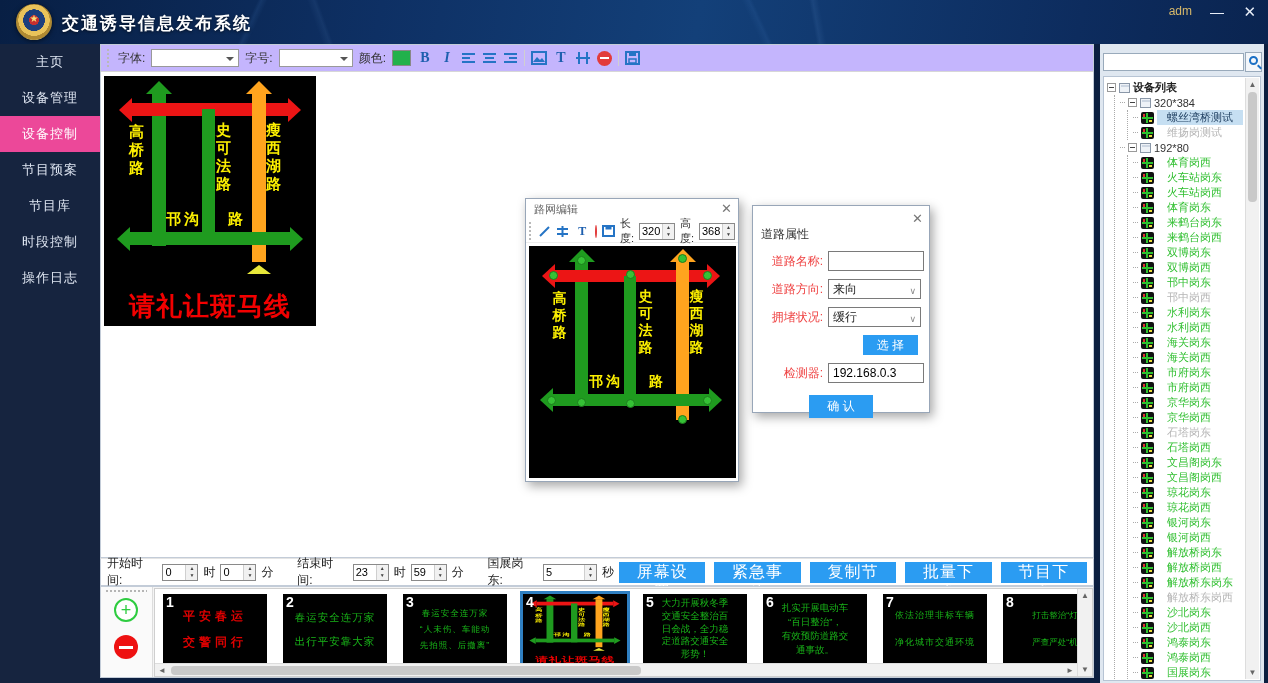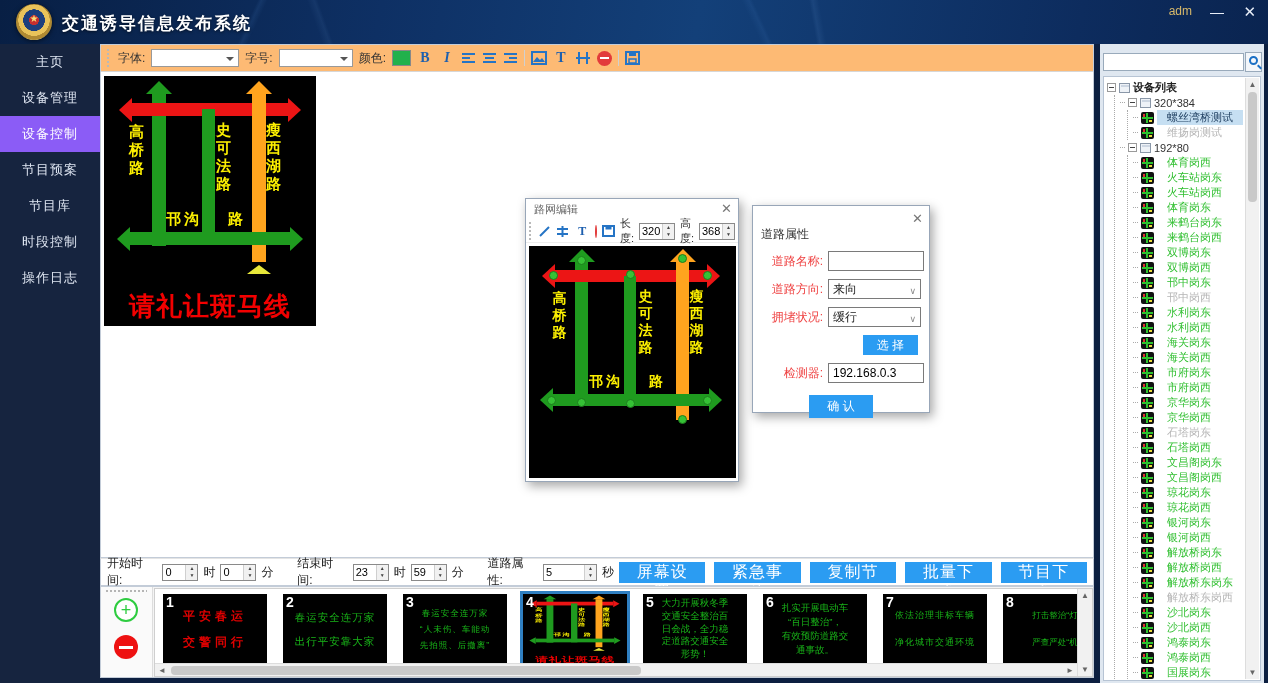--- a/index.html
+++ b/index.html
@@ -19,25 +19,25 @@
     box-shadow:0 1px 5px rgba(0,0,0,.6)}
   .logo::after{content:"★";position:absolute;left:0;right:0;top:9px;text-align:center;font-size:10px;color:#f7df7a}
   .app-title{position:absolute;left:62px;top:12px;font-size:17px;font-weight:bold;color:#fff;letter-spacing:2px;text-shadow:0 1px 3px rgba(0,0,0,.6)}
   .hdr-user{position:absolute;right:76px;top:4px;font-size:12px;color:#d8b96a}
   .win-min{position:absolute;right:44px;top:4px;color:#e8eef8;font-size:14px;cursor:pointer}
   .win-close{position:absolute;right:12px;top:3px;color:#e8eef8;font-size:15px;cursor:pointer}
 
   
   .sidebar{position:absolute;left:0;top:44px;width:100px;height:639px;background:#16243f}
   .side-item{height:36px;line-height:36px;text-align:center;color:#dfe6f2;font-size:13px;cursor:pointer;letter-spacing:1px}
-  .side-item.active{background:#8b5cf6;color:#fff}
+  .side-item.active{background:#ec4899;color:#fff}
 
   
   .main{position:absolute;left:100px;top:44px;width:994px;height:514px;background:#fff;border:1px solid #c3ccd8}
-  .toolbar{position:absolute;left:0;top:0;right:0;height:27px;border-bottom:1px solid #d7d7d7;background:#fdba74;
+  .toolbar{position:absolute;left:0;top:0;right:0;height:27px;border-bottom:1px solid #d7d7d7;background:#c4b5fd;
     display:flex;align-items:center;gap:6px;padding:0 6px;font-size:12px;color:#333}
   .grip{width:3px;height:18px;border-left:2px dotted #b9b9b9;margin-right:2px}
   .combo{height:18px;border:1px solid #999;background:#fff;position:relative}
   .combo::after{content:"";position:absolute;right:4px;top:7px;border:4px solid transparent;border-top-color:#555}
   .c-font{width:88px}.c-size{width:74px}
   .swatch{width:19px;height:16px;border:1px solid #888}
   .tbtn{min-width:16px;text-align:center;color:#1d5fae;font-weight:bold;font-size:14px;cursor:pointer;font-family:"Liberation Serif","DejaVu Serif",serif}
   .tbtn.it{font-style:italic}
   .sep{width:1px;height:16px;background:#d0d0d0}
   .align svg,.iconsvg svg{display:block}
@@ -394,21 +394,21 @@
   <span>时</span>
   <span class="spin">
       <input value="59" style="">
       <span class="btns">
         <span>▲</span>
         <span>▼</span>
       </span>
     </span>
   <span>分</span>
   <span style="width:14px"></span>
-  <span>道路属性:</span>
+  <span>国展岗东:</span>
   <span class="spin wide">
       <input value="5" style="">
       <span class="btns">
         <span>▲</span>
         <span>▼</span>
       </span>
     </span>
   <span>秒</span>
   <div class="tb-actions">
 

